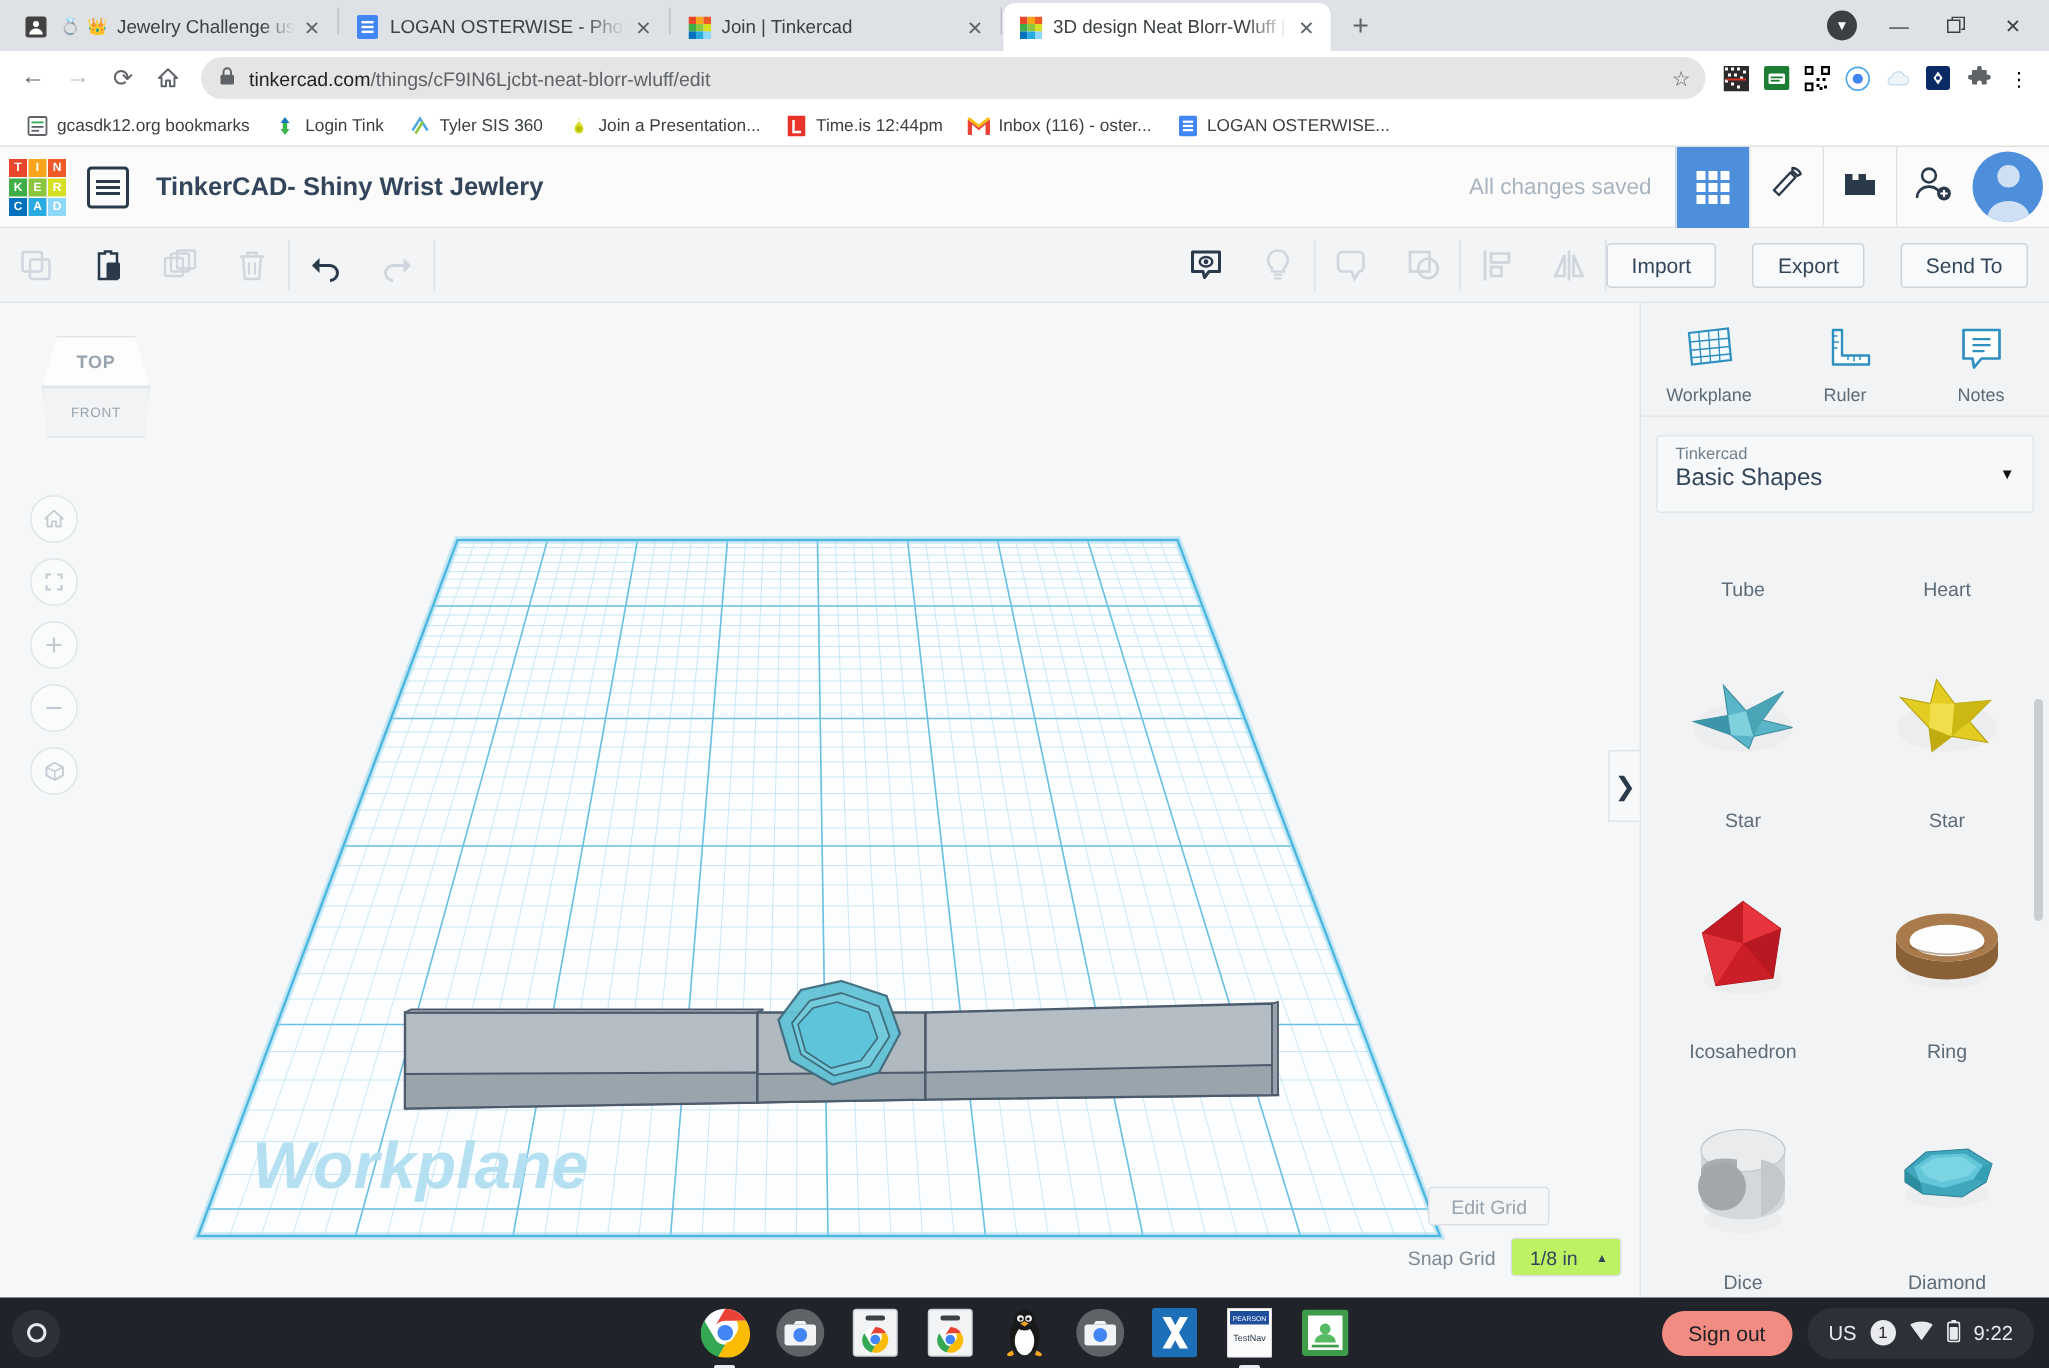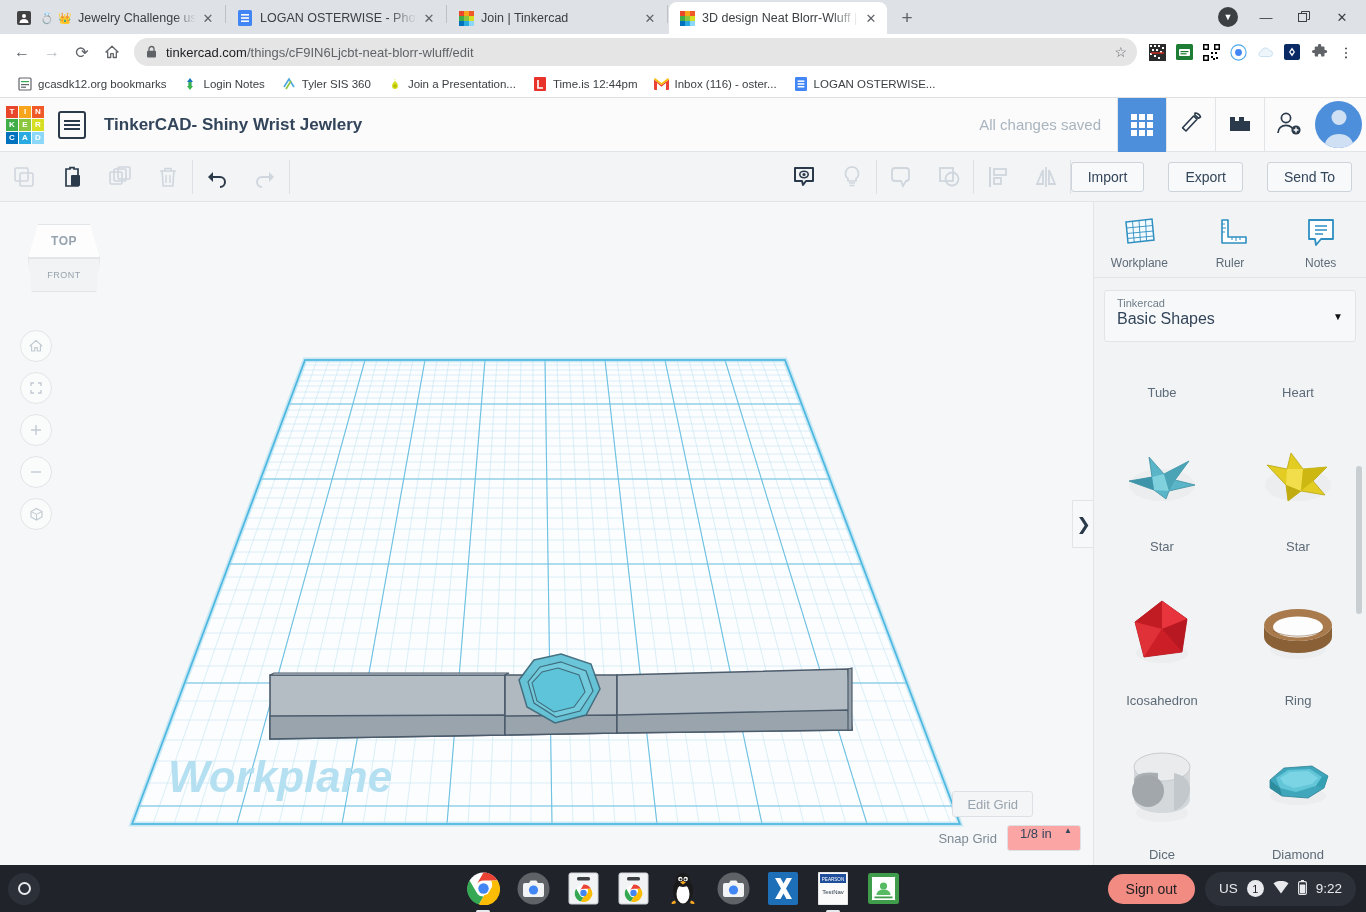--- a/index.html
+++ b/index.html
@@ -209,23 +209,23 @@
     height: 26px; padding: 0 14px; background: #f4f5f6; border: 1px solid #dde1e5;
     border-radius: 3px; font-size: 13px; color: #98a4ae;
     display: flex; align-items: center;
   }
   .snaprow {
     position: absolute; right: 12px; bottom: 14px;
     display: flex; align-items: center; gap: 10px;
   }
   .snaplabel { font-size: 13px; color: #7d8a95; }
   .snapsel {
-    height: 26px; min-width: 74px; padding: 0 8px 0 12px; background: #fca5a5;
+    height: 26px; min-width: 74px; padding: 0 8px 0 12px; background: #bef264;
     border: 1px solid #dde1e5; border-radius: 3px; font-size: 13px; color: #33455a;
-    display: flex; justify-content: space-between; gap: 10px;
+    display: flex; align-items: center; justify-content: space-between; gap: 10px;
   }
   .snapsel .caret { font-size: 8px; color: #33455a; }
 
   .panel-toggle {
     position: absolute; right: -1px; top: 298px; width: 22px; height: 48px;
     background: #f7f8f9; border: 1px solid #e2e5e7; border-right: none;
     display: flex; align-items: center; justify-content: center;
     font-size: 17px; color: #2b3a4a; z-index: 5;
   }
 
@@ -494,21 +494,21 @@
       </span>
       <span>gcasdk12.org bookmarks</span>
     </div>
     <div class="bm">
       <span class="bmico">
         <svg width="14" height="14" viewBox="0 0 14 14">
             <path d="M7 1l3 4H8.4v4H5.6V5H4z" fill="#1b75bb"></path>
             <path d="M7 13l-3-4h1.6V5h2.8v4H10z" fill="#39b54a"></path>
           </svg>
       </span>
-      <span>Login Notes</span>
+      <span>Login Tink</span>
     </div>
     <div class="bm">
       <span class="bmico">
         <svg width="14" height="14" viewBox="0 0 14 14">
             <path d="M2 10 L7 2 L12 10" fill="none" stroke="#4da6e0" stroke-width="1.6"></path>
             <path d="M4 12 L9 4" stroke="#8cc63f" stroke-width="1.6"></path>
           </svg>
       </span>
       <span>Tyler SIS 360</span>
     </div>

